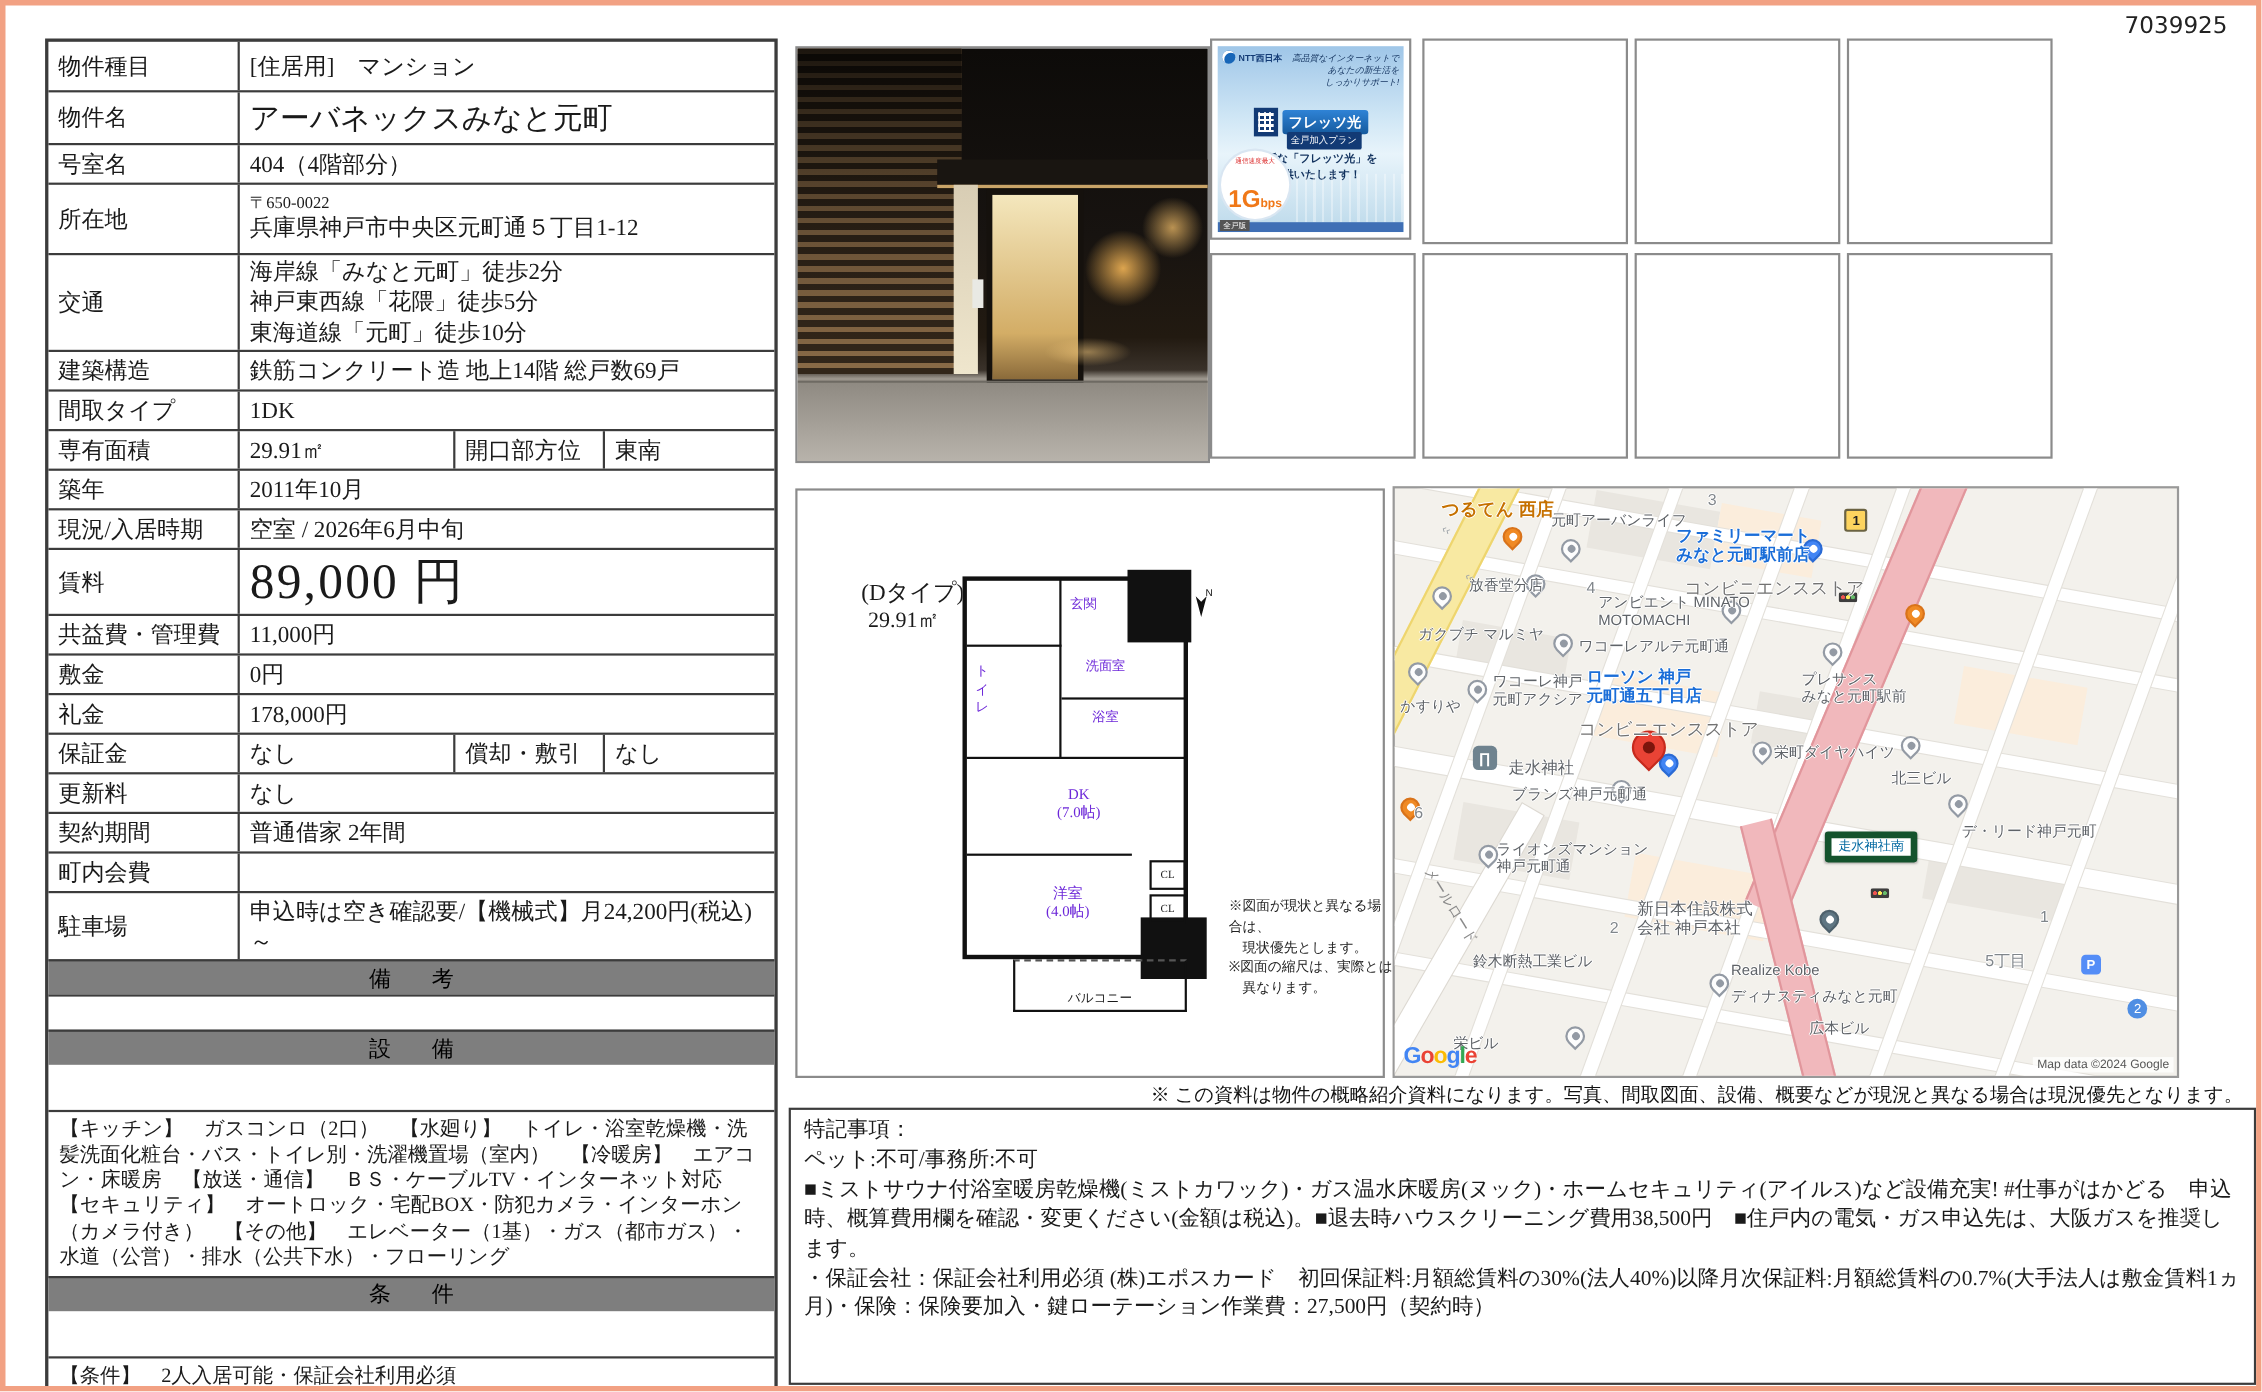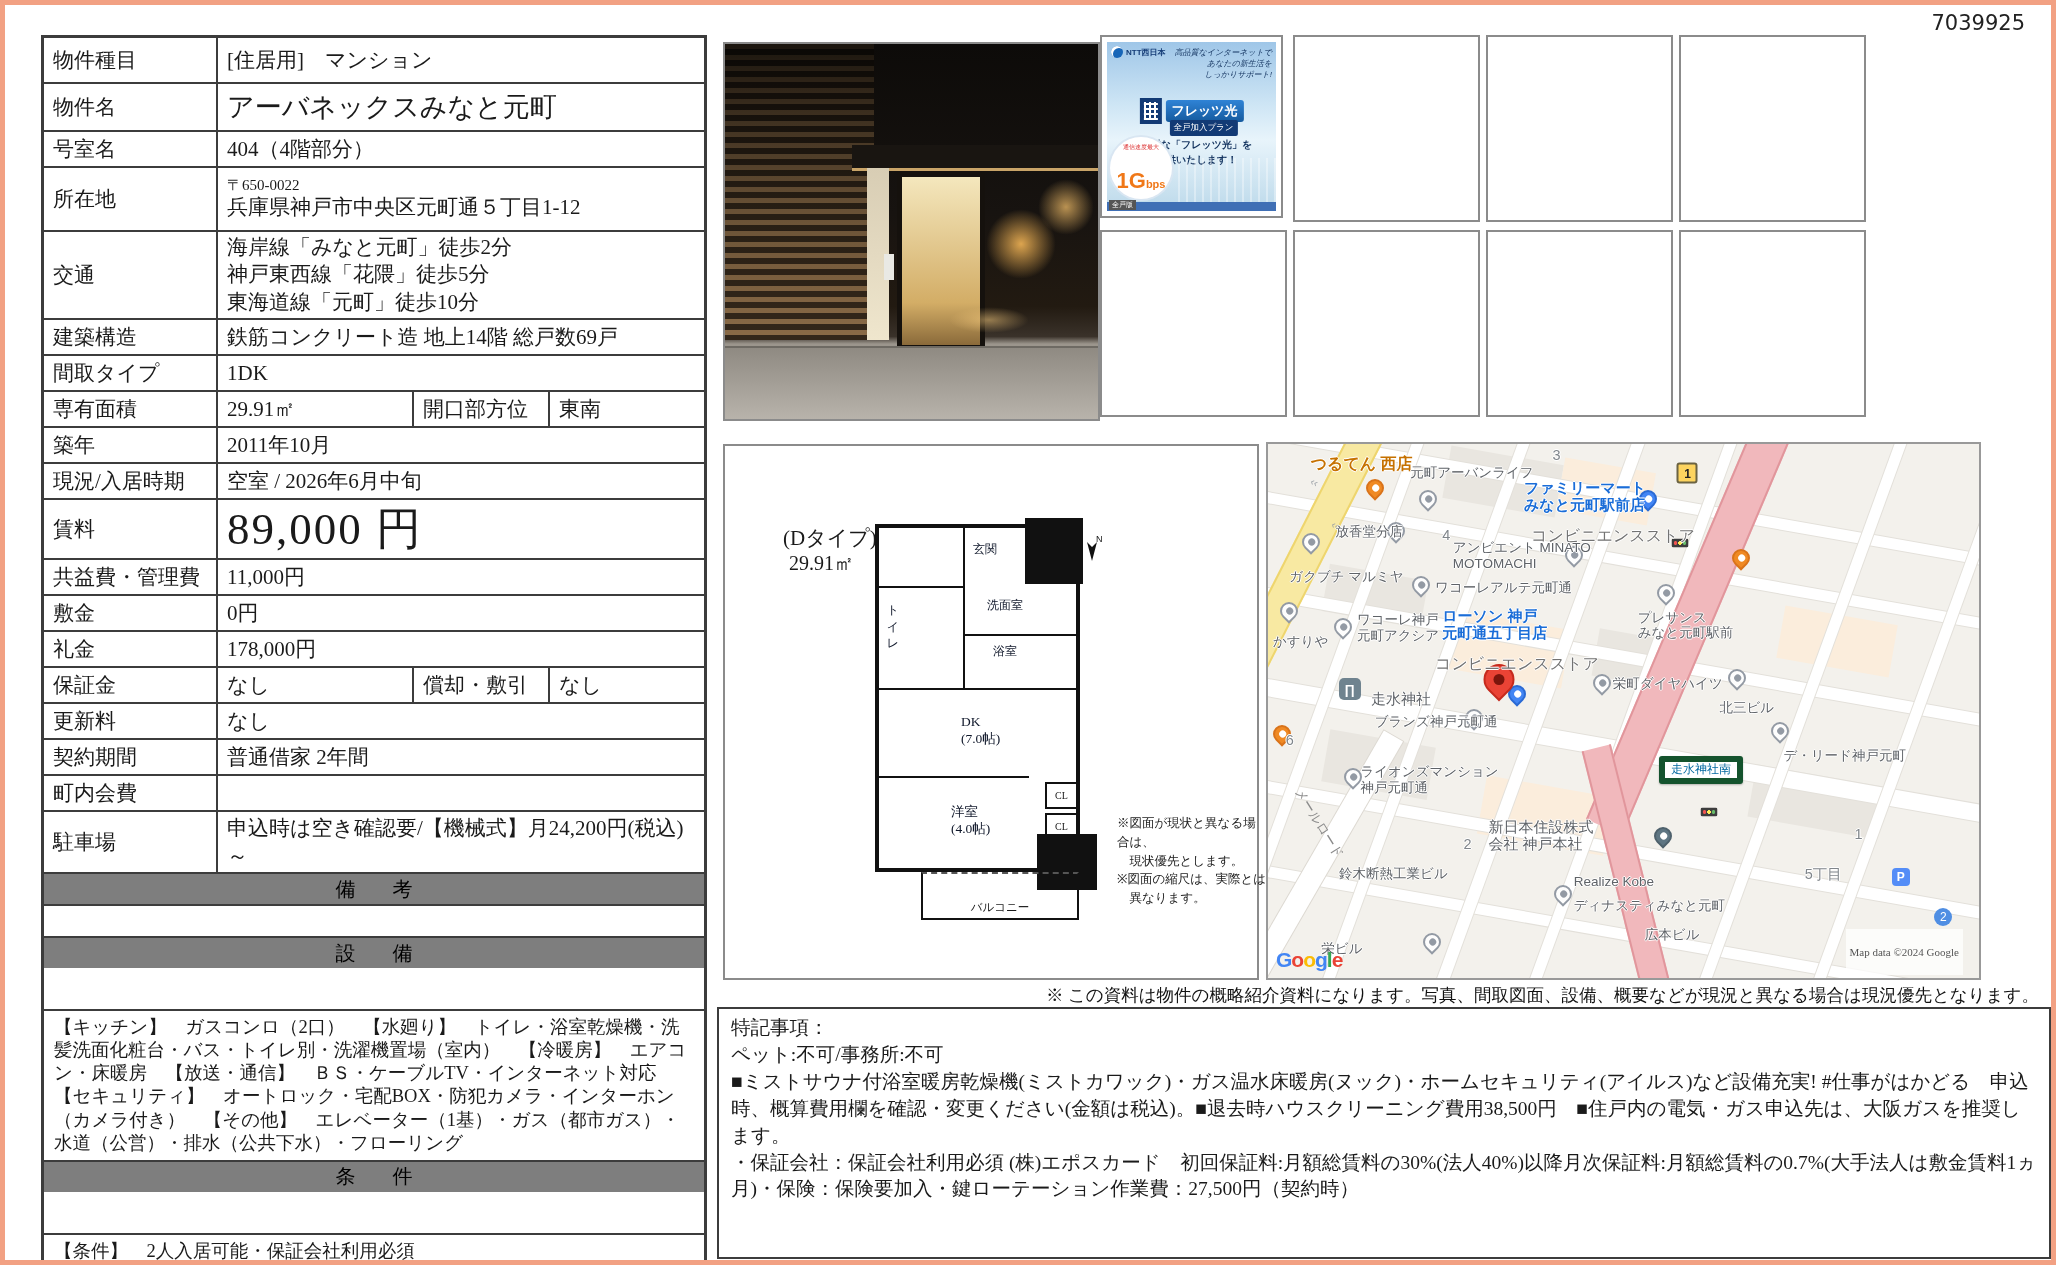--- a/index.html
+++ b/index.html
@@ -101,21 +101,21 @@
   .fp-notes{left:392px;top:368px;width:150px;font-size:12.5px;line-height:1.5;white-space:pre-line;color:#222;}
   .fp-compass{left:352px;top:88px;width:30px;height:30px;}
   .fp-unit{left:150px;top:78px;width:205px;height:348px;border:4px solid #111;background:#fff;box-sizing:border-box;}
   .fp-blk1{left:300px;top:72px;width:58px;height:66px;background:#111;}
   .fp-blk2{left:312px;top:388px;width:60px;height:56px;background:#111;}
   .fp-line-h1{left:154px;top:242px;width:198px;height:0;border-top:2px solid #111;}
   .fp-line-h2{left:154px;top:330px;width:150px;height:0;border-top:2px solid #111;}
   .fp-line-v1{left:238px;top:80px;width:0;height:163px;border-left:2px solid #111;}
   .fp-line-h3{left:154px;top:140px;width:86px;height:0;border-top:2px solid #111;}
   .fp-line-h4{left:240px;top:188px;width:112px;height:0;border-top:2px solid #111;}
-  .fp-rm{font-size:12px;color:#0f172a;text-align:left;line-height:1.25;white-space:pre-line;}
+  .fp-rm{font-size:12px;color:#6d28d9;text-align:center;line-height:1.25;white-space:pre-line;}
   .fp-genkan{left:248px;top:96px;}
   .fp-toilet{left:160px;top:150px;writing-mode:vertical-rl;letter-spacing:3px;}
   .fp-senmen{left:262px;top:152px;}
   .fp-bath{left:268px;top:198px;}
   .fp-dk{left:236px;top:268px;font-size:13.5px;}
   .fp-bed{left:226px;top:358px;font-size:13.5px;}
   .fp-cl1{left:320px;top:336px;width:33px;height:27px;border:2px solid #111;display:flex;align-items:center;justify-content:center;font-size:10px;box-sizing:border-box;}
   .fp-cl2{left:320px;top:367px;width:33px;height:27px;border:2px solid #111;display:flex;align-items:center;justify-content:center;font-size:10px;box-sizing:border-box;}
   .fp-balc{left:196px;top:426px;width:158px;height:48px;border:2px solid #111;border-top:2px dashed #555;
            display:flex;align-items:flex-end;justify-content:center;font-size:11.5px;padding-bottom:3px;box-sizing:border-box;}
@@ -165,22 +165,22 @@
       display:flex;align-items:center;justify-content:center;transform:translate(-50%,-50%);}
   .rt1{width:17px;height:17px;background:#fdd45f;border:2px solid #6b6342;border-radius:3px;color:#222;
       font-size:12px;font-weight:bold;display:flex;align-items:center;justify-content:center;transform:translate(-50%,-50%);}
   .c2{width:18px;height:18px;border-radius:50%;background:#4f8ee3;color:#fff;font-size:12px;
       display:flex;align-items:center;justify-content:center;transform:translate(-50%,-50%);}
   .tl{width:17px;height:9px;border-radius:2px;background-color:#3d3d3d;transform:translate(-50%,-50%);
       background-image:radial-gradient(circle at 4px 4.5px,#ef5350 1.6px,transparent 2.1px),
                        radial-gradient(circle at 8.5px 4.5px,#ffee58 1.6px,transparent 2.1px),
                        radial-gradient(circle at 13px 4.5px,#66bb6a 1.6px,transparent 2.1px);}
   .glogo{position:absolute;left:8px;bottom:6px;z-index:8;font-size:21px;font-weight:bold;letter-spacing:-1px;}
-  .mcopy{position:absolute;right:16px;bottom:3px;z-index:8;font-size:11px;color:#555;
-         background:rgba(255,255,255,.75);padding:17px 4px;font-family:Liberation Serif, serif;}
+  .mcopy{position:absolute;right:3px;bottom:3px;z-index:8;font-size:11px;color:#555;
+         background:rgba(255,255,255,.75);padding:1px 4px;}
 
   
   .footnote{position:absolute;right:12px;top:978px;font-size:17.5px;color:#111;}
   .notes{position:absolute;left:712px;top:1002px;width:1334px;height:252px;border:2.5px solid #3c3c3c;
          box-sizing:border-box;padding:6px 12px;font-size:19.5px;line-height:1.38;white-space:pre-line;}
 </style>
 </head>
 <body>
 
 <div class="page">

